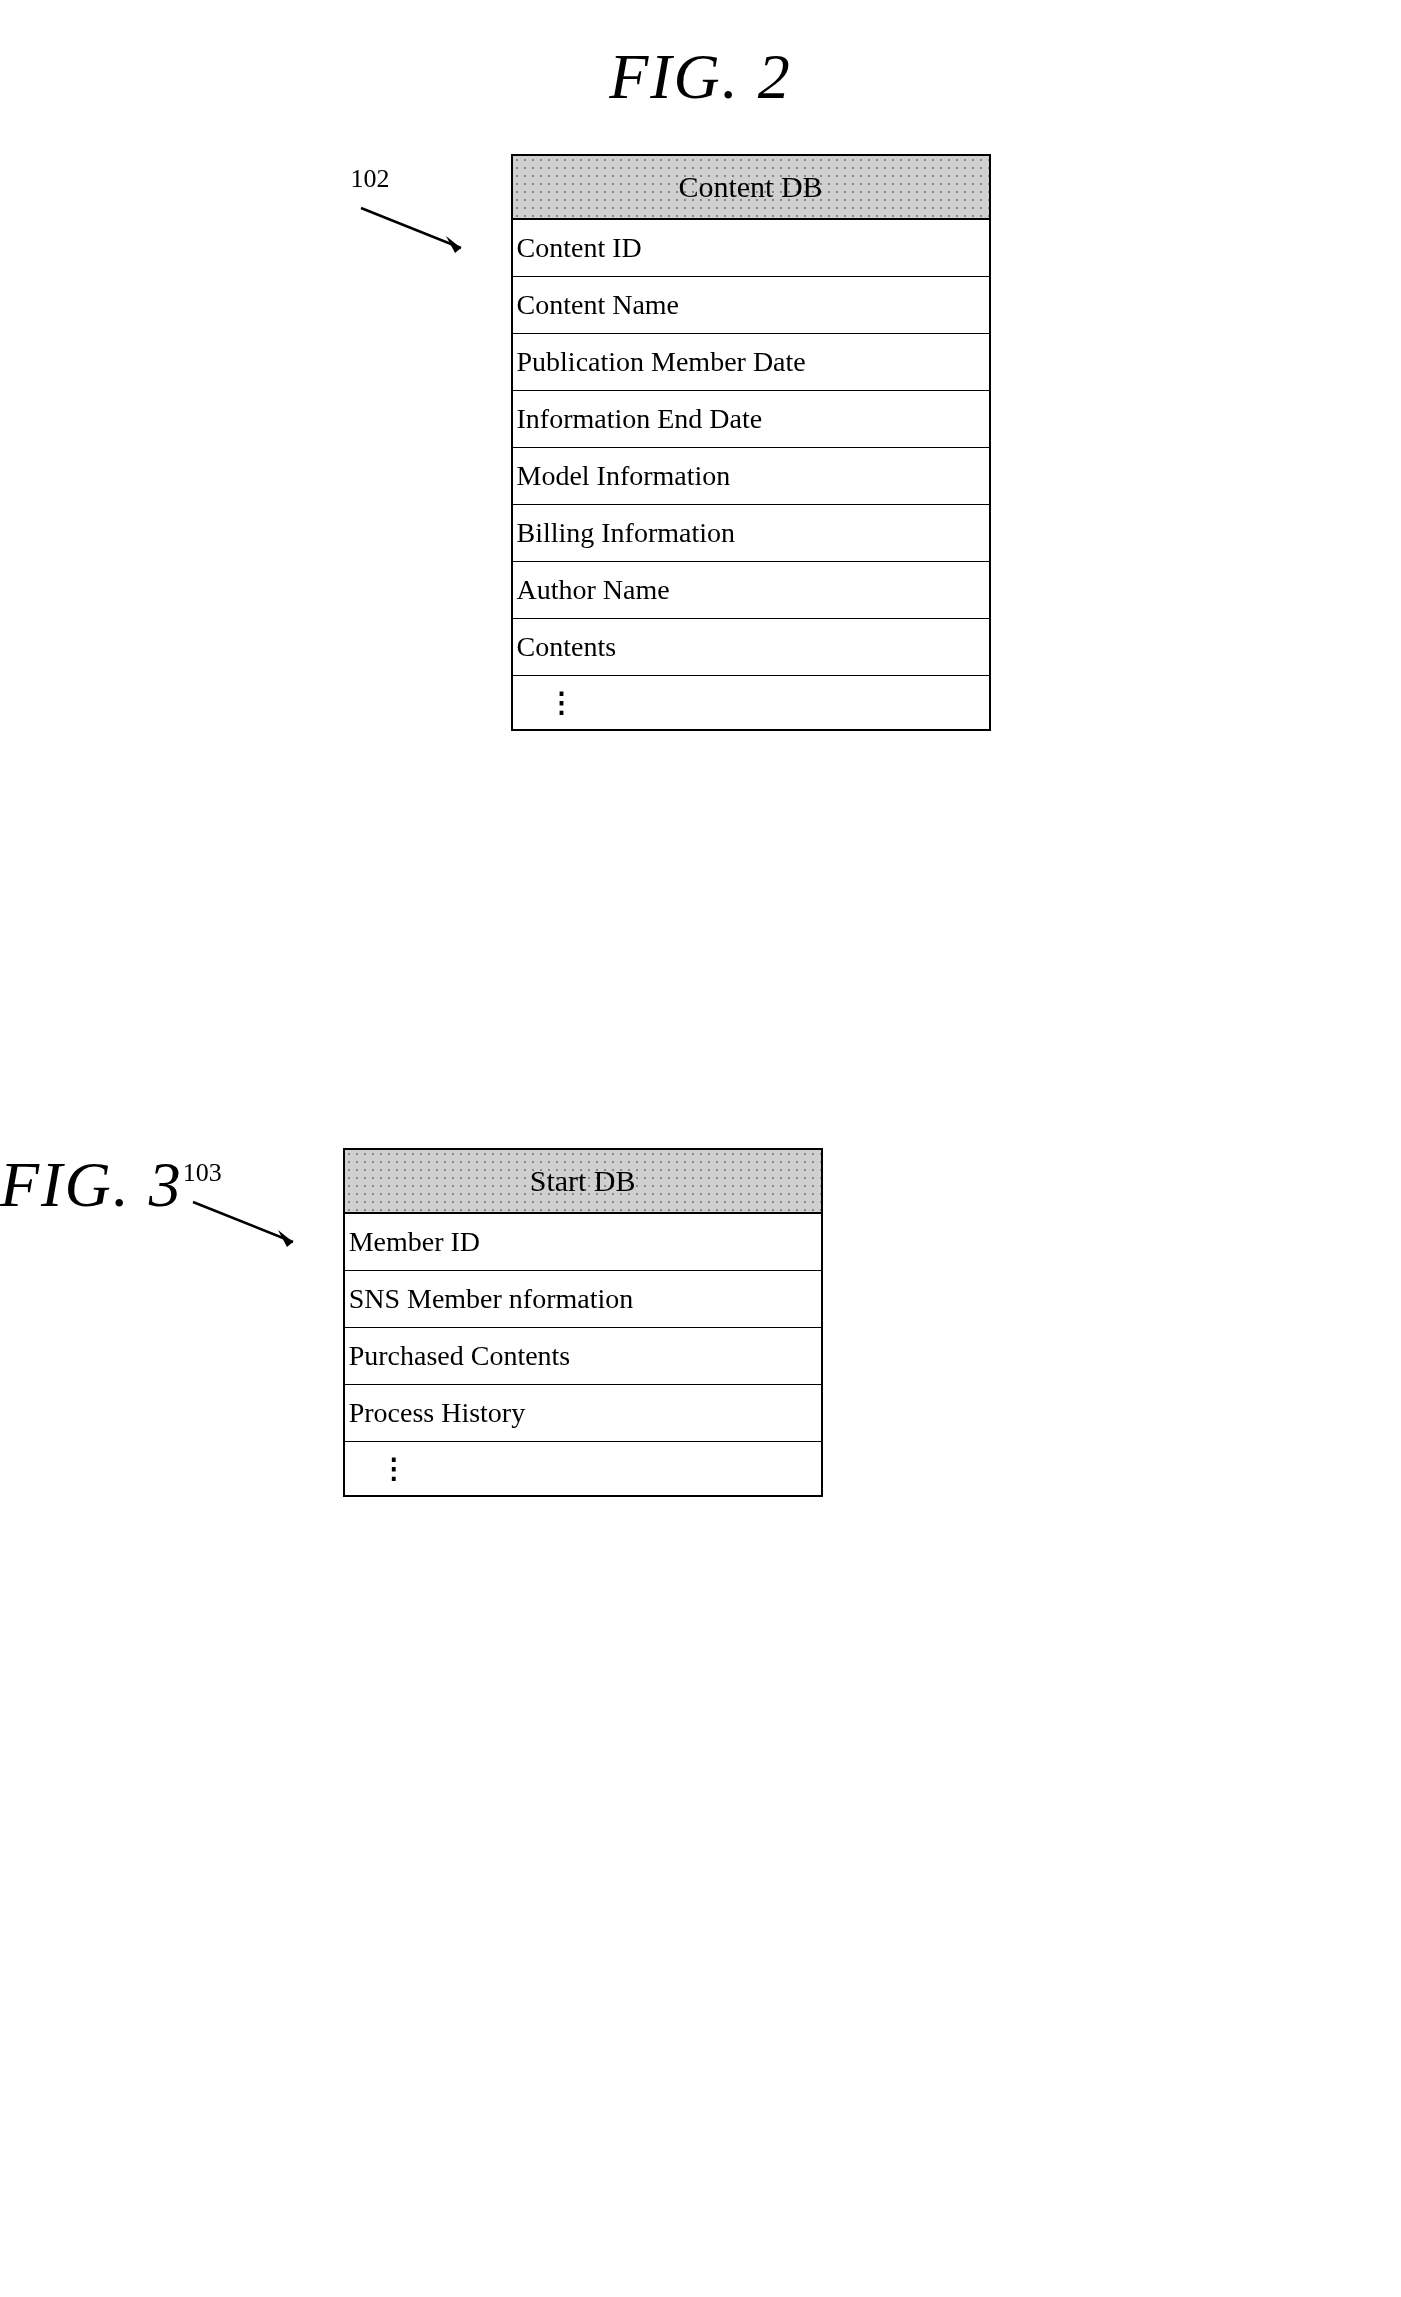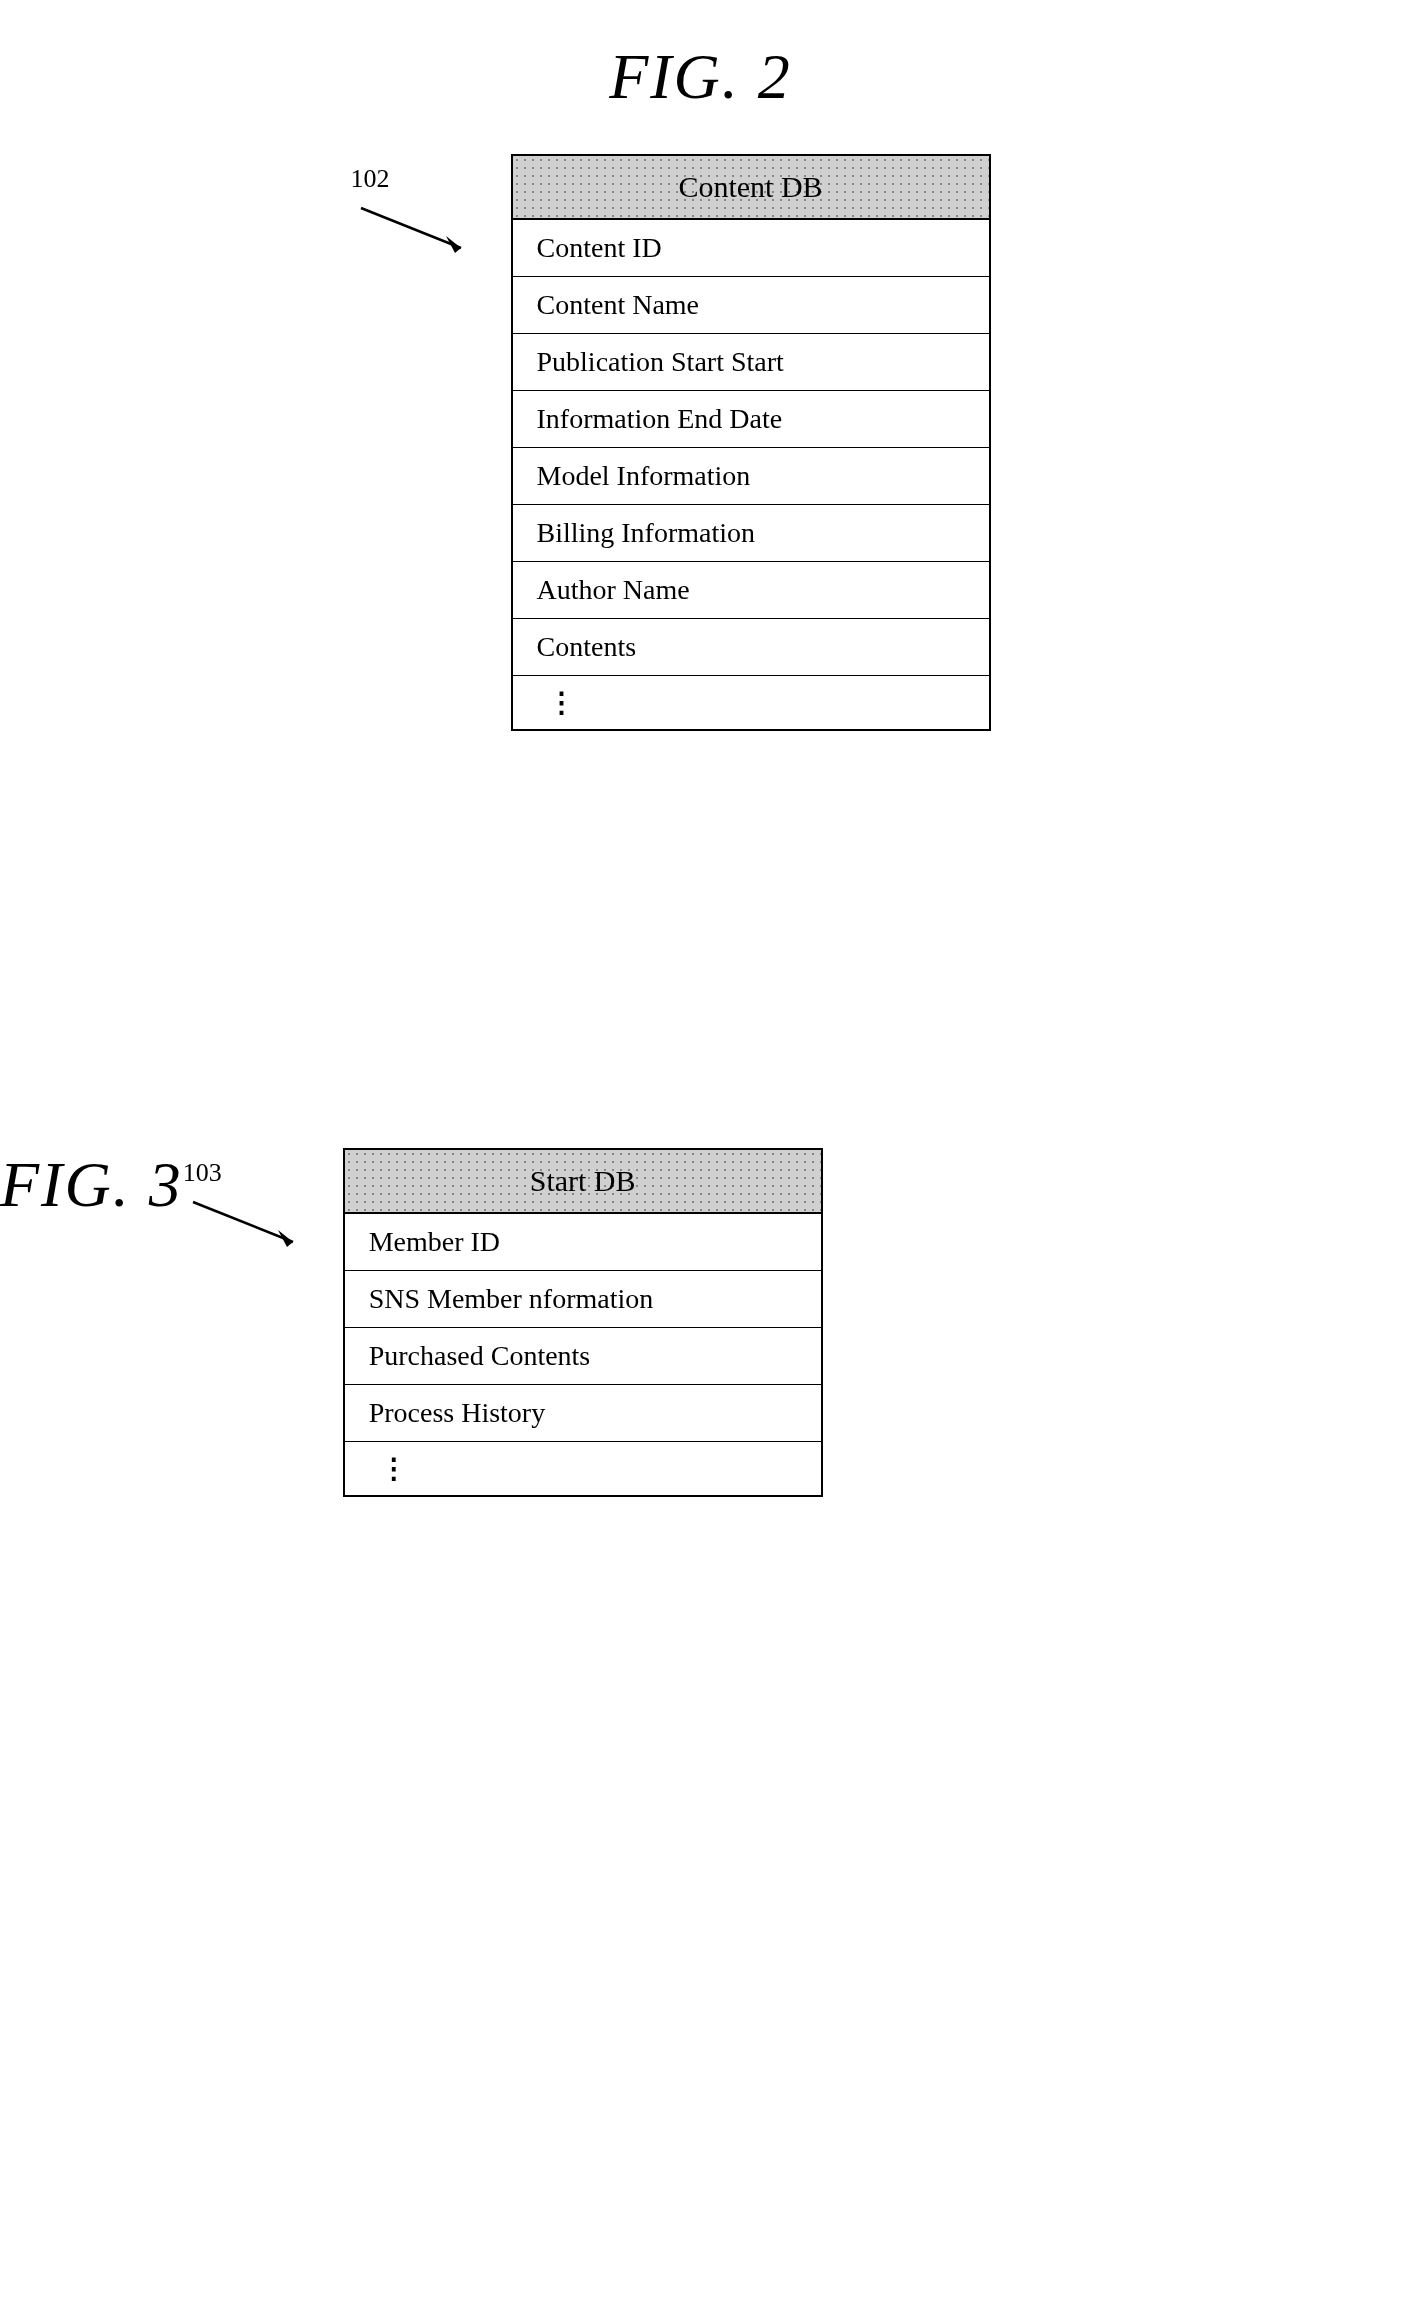--- a/index.html
+++ b/index.html
@@ -83,21 +83,21 @@
       background-size: 8px 8px;
       background-color: #d0d0d0;
       border-bottom: 2.5px solid #000;
       padding: 14px 26px;
       text-align: center;
       font-size: 30px;
       font-weight: normal;
     }
 
     .db-row {
-      padding: 12px 24px;
+      padding: 12px 4px;
       font-size: 28px;
       border-bottom: 1.5px solid #000;
       font-weight: normal;
     }
 
     .db-row:last-child {
       border-bottom: none;
     }
 
     .db-row-ellipsis {
@@ -150,21 +150,21 @@
           <line x1="10" y1="10" x2="110" y2="50" stroke="#000" stroke-width="2.5"></line>
 
           <polygon points="110,50 95,38 104,55" fill="#000"></polygon>
         </svg>
       </div>
 
       <div class="db-table">
         <div class="db-header">Content DB</div>
         <div class="db-row">Content ID</div>
         <div class="db-row">Content Name</div>
-        <div class="db-row">Publication Start Start</div>
+        <div class="db-row">Publication Member Date</div>
         <div class="db-row">Information End Date</div>
         <div class="db-row">Model Information</div>
         <div class="db-row">Billing Information</div>
         <div class="db-row">Author Name</div>
         <div class="db-row">Contents</div>
         <div class="db-row-ellipsis">⋮</div>
       </div>
     </div>
   </div>
 

